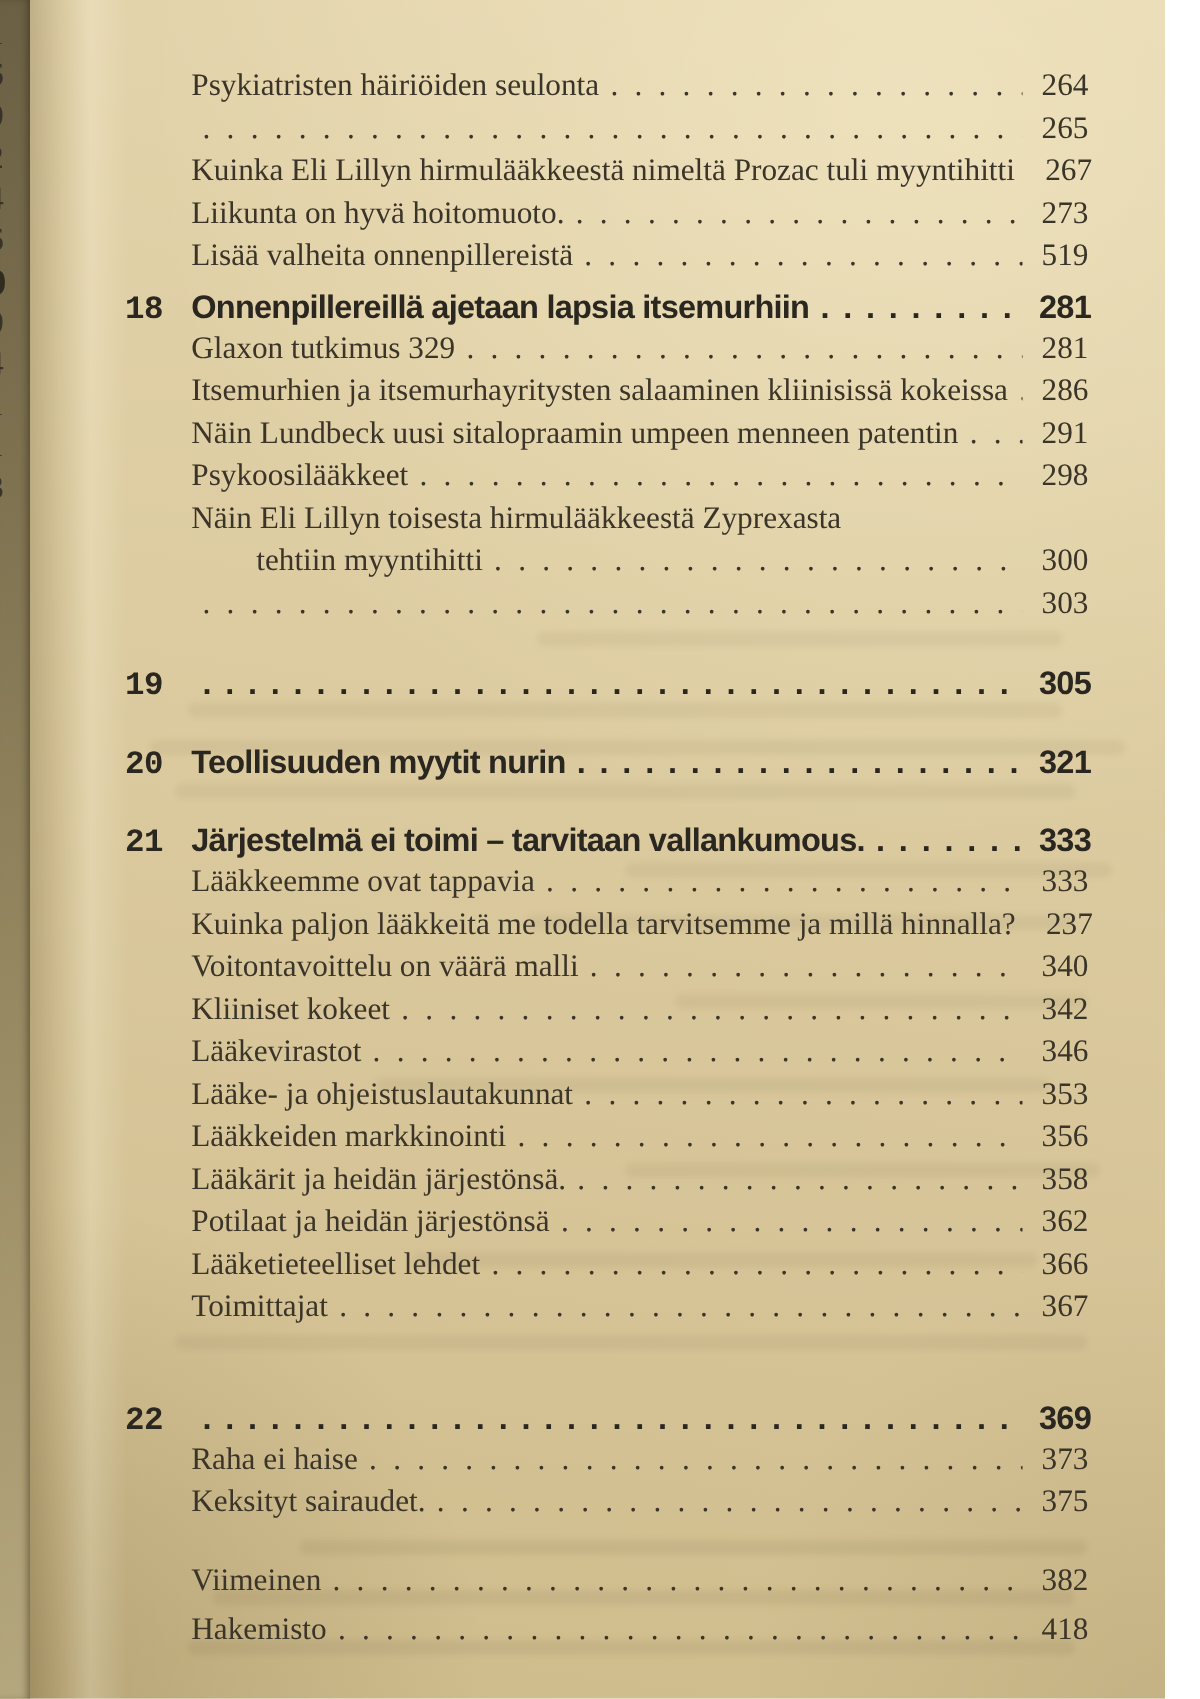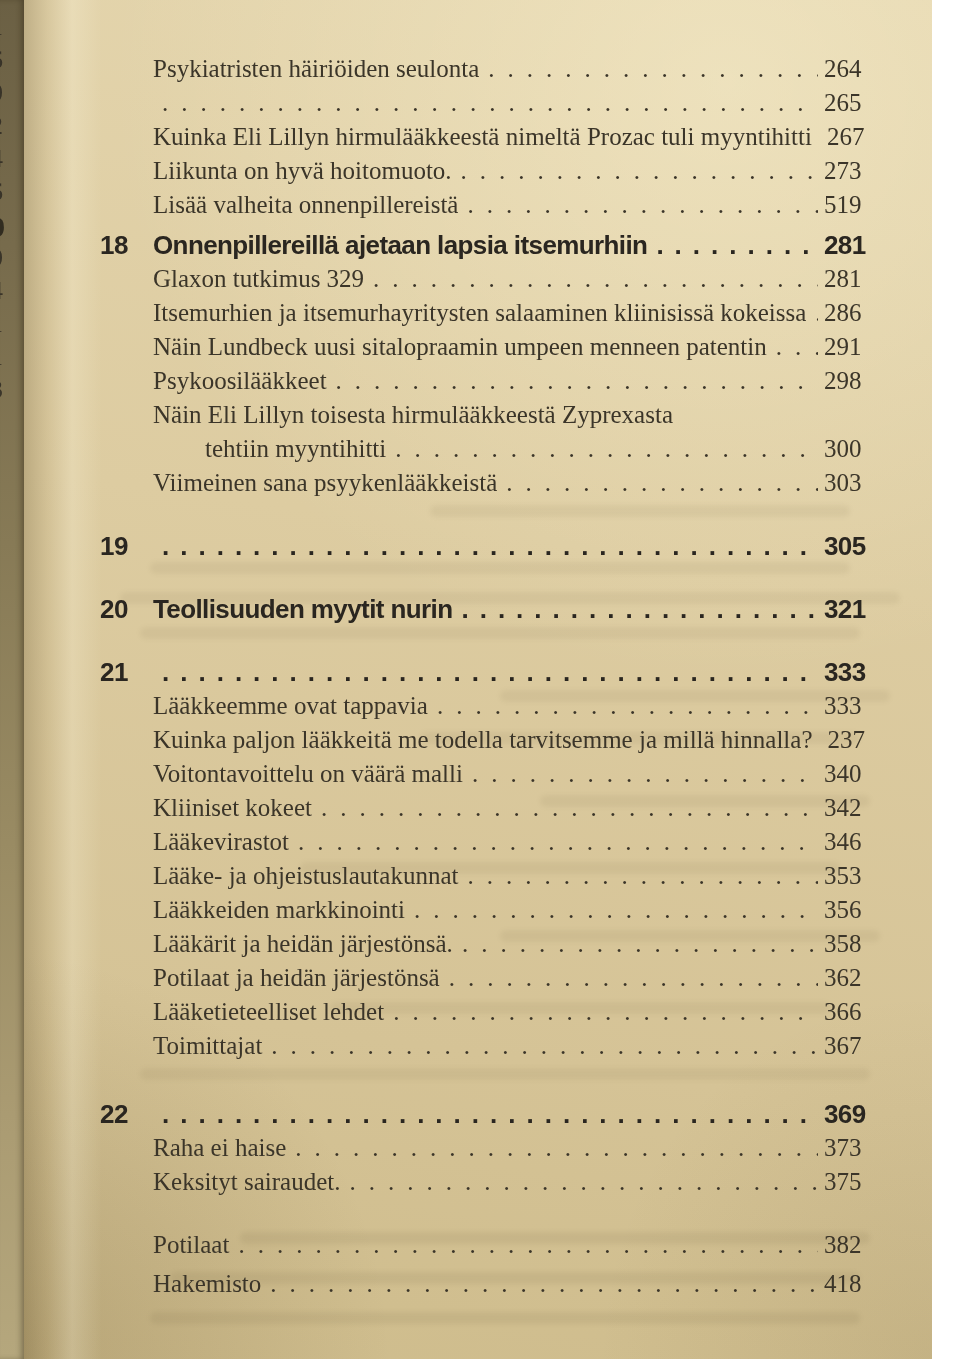--- a/index.html
+++ b/index.html
@@ -47,39 +47,39 @@
     padding:52px 52px 0 100px;
     color:#3b3529;
   }
   .row{
     display:flex;align-items:baseline;
     height:34px;line-height:34px;
     font-size:25px;white-space:nowrap;
   }
   .row .num{
     flex:0 0 53px;
-    font-family:Liberation Sans, sans-serif;font-weight:700;font-size:26px;
+    font-family:Liberation Mono, monospace;font-weight:700;font-size:26px;
     letter-spacing:-0.5px;color:#2a2620;
   }
   .row .title{flex:0 0 auto;}
   .row .leader{
     flex:1 1 0;min-width:0;overflow:hidden;
     margin:0 6px 0 9px;letter-spacing:13px;
   }
-  .row .page{flex:0 0 auto;min-width:56px;text-align:left;}
+  .row .page{flex:0 0 auto;min-width:56px;text-align:center;}
   .row.chapter{
     font-family:"Liberation Sans", sans-serif;font-weight:700;font-size:26px;
     letter-spacing:-0.6px;color:#2a2620;
   }
   .row.chapter .leader{letter-spacing:11px;}
   .row.continuation .title{padding-left:52px;}
   .gap-xs{margin-top:5px;}
   .gap-sm{margin-top:6px;}
   .gap-lg{margin-top:29px;}
-  .gap-xl{margin-top:34px;}
+  .gap-xl{margin-top:54px;}
 </style>
 </head>
 <body>
 
 <div class="photo">
 
   <div class="edge-strip" id="edge-strip">
       <span class="edge-digit" style="top: 12px;">1</span>
       <span class="edge-digit" style="top: 45px;">6</span>
       <span class="edge-digit" style="top: 78px;">0</span>
@@ -177,37 +177,37 @@
     <span class="page"></span>
   </div>
       <div class="row section continuation">
     <span class="num"></span>
     <span class="title">tehtiin myyntihitti</span>
     <span class="leader">............................................................</span>
     <span class="page">300</span>
   </div>
       <div class="row section">
     <span class="num"></span>
-    <span class="title">Viimeinen sana psyykenlääkkeistä</span>
     <span class="leader">............................................................</span>
     <span class="page">303</span>
   </div>
       <div class="row chapter gap-lg">
     <span class="num">19</span>
     <span class="leader">............................................................</span>
     <span class="page">305</span>
   </div>
       <div class="row chapter gap-lg">
     <span class="num">20</span>
     <span class="title">Teollisuuden myytit nurin</span>
     <span class="leader">............................................................</span>
     <span class="page">321</span>
   </div>
       <div class="row chapter gap-lg">
     <span class="num">21</span>
+    <span class="title">Järjestelmä ei toimi – tarvitaan vallankumous.</span>
     <span class="leader">............................................................</span>
     <span class="page">333</span>
   </div>
       <div class="row section">
     <span class="num"></span>
     <span class="title">Lääkkeemme ovat tappavia</span>
     <span class="leader">............................................................</span>
     <span class="page">333</span>
   </div>
       <div class="row section">
@@ -282,21 +282,21 @@
     <span class="page">373</span>
   </div>
       <div class="row section">
     <span class="num"></span>
     <span class="title">Keksityt sairaudet.</span>
     <span class="leader">............................................................</span>
     <span class="page">375</span>
   </div>
       <div class="row section gap-lg">
     <span class="num"></span>
-    <span class="title">Potilaat</span>
+    <span class="title">Viimeinen</span>
     <span class="leader">............................................................</span>
     <span class="page">382</span>
   </div>
       <div class="row section gap-xs">
     <span class="num"></span>
     <span class="title">Hakemisto</span>
     <span class="leader">............................................................</span>
     <span class="page">418</span>
   </div>
     </main>

